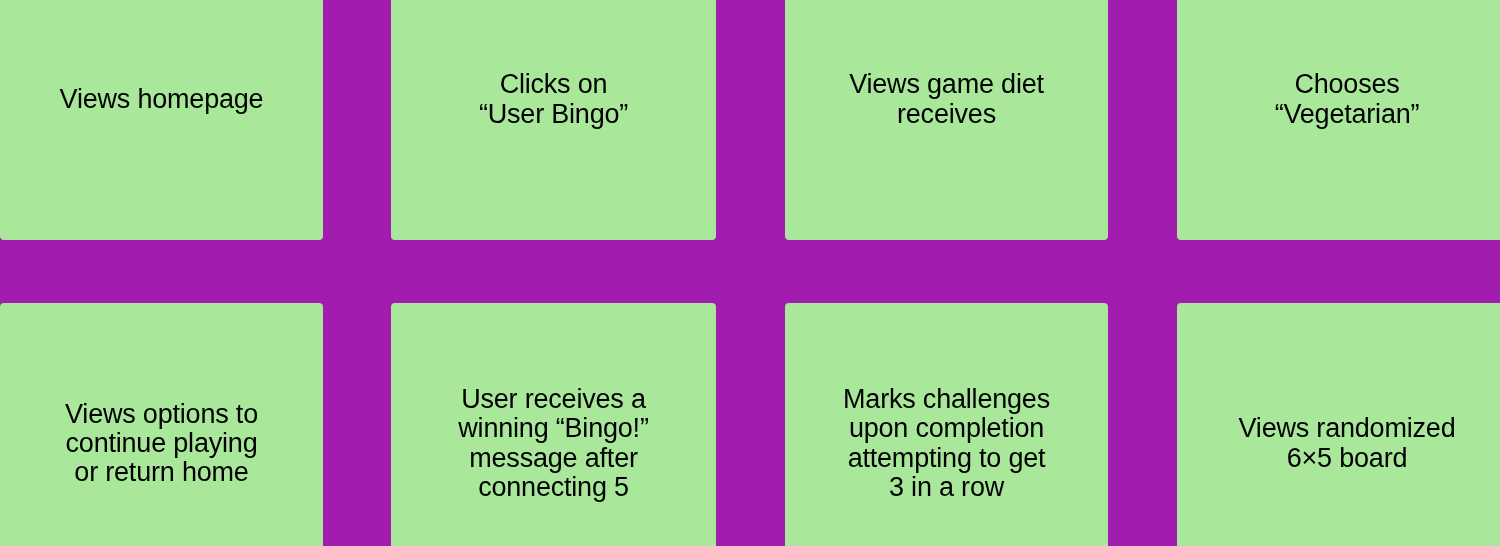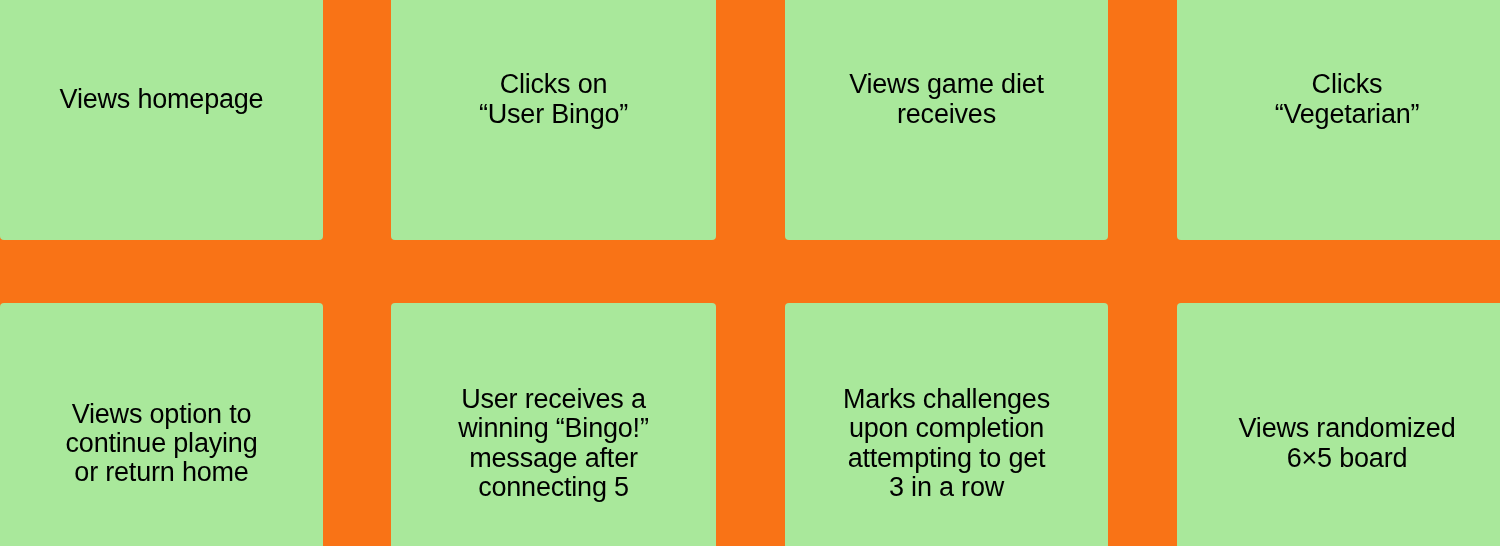--- a/index.html
+++ b/index.html
@@ -11,21 +11,21 @@
     width: 1500px;
     height: 546px;
     overflow: hidden;
     font-family: "Liberation Sans", "DejaVu Sans", sans-serif;
   }
 
   #board {
     position: relative;
     width: 1500px;
     height: 546px;
-    background: #f97316;
+    background: #a21caf;
   }
 
   .step-card {
     position: absolute;
     background: #A9E89B;
     border-radius: 4px;
     box-sizing: border-box;
     display: flex;
     align-items: center;
     justify-content: center;
@@ -67,26 +67,26 @@
     <div class="step-text">Clicks on
 “User Bingo”</div>
   </div>
 
   <div class="step-card r1 c3">
     <div class="step-text">Views game diet
 receives</div>
   </div>
 
   <div class="step-card r1 c4">
-    <div class="step-text">Clicks
+    <div class="step-text">Chooses
 “Vegetarian”</div>
   </div>
 
   <div class="step-card r2 c1">
-    <div class="step-text">Views option to
+    <div class="step-text">Views options to
 continue playing
 or return home</div>
   </div>
 
   <div class="step-card r2 c2">
     <div class="step-text">User receives a
 winning “Bingo!”
 message after
 connecting 5</div>
   </div>

